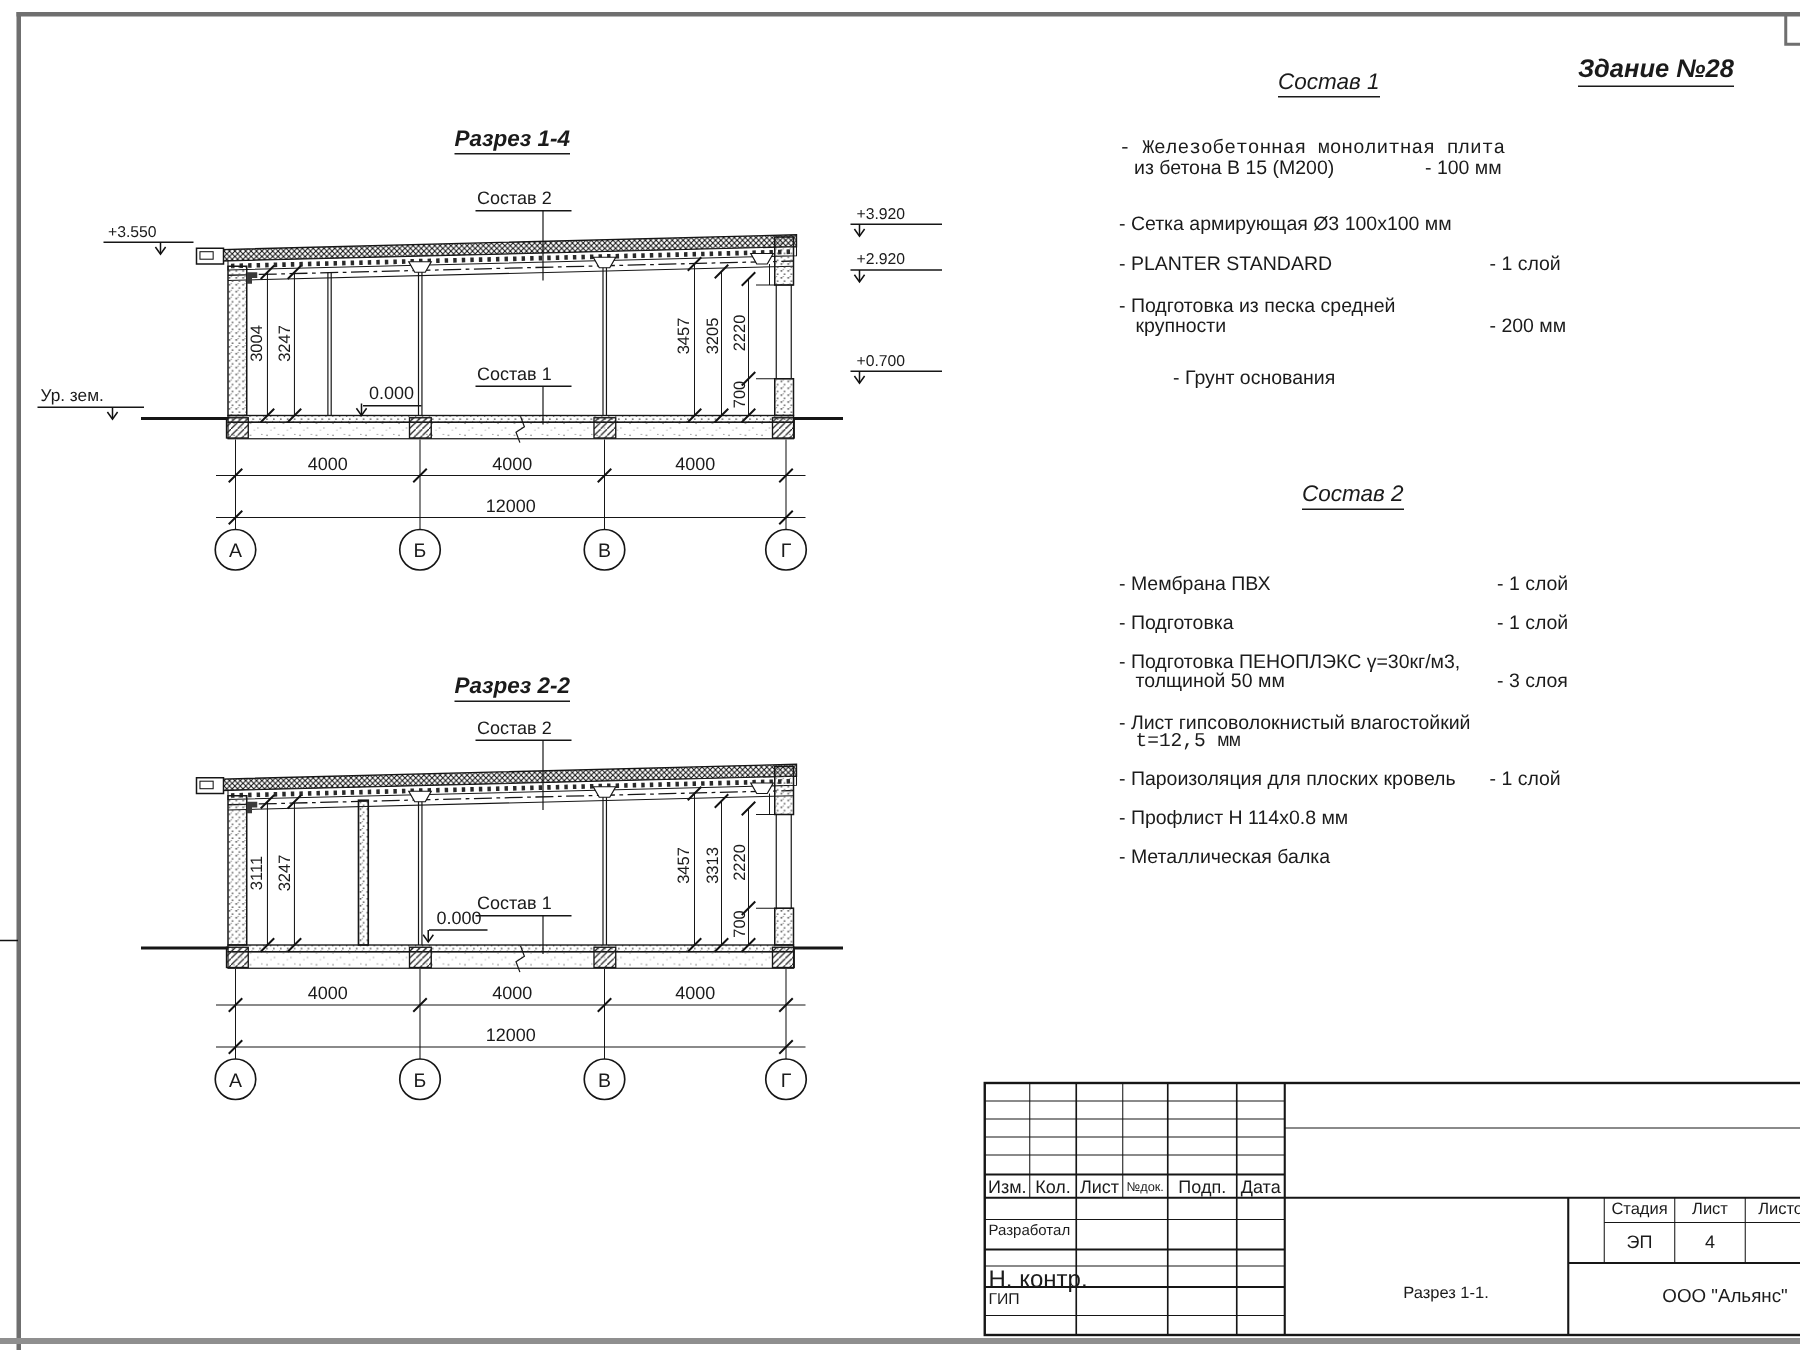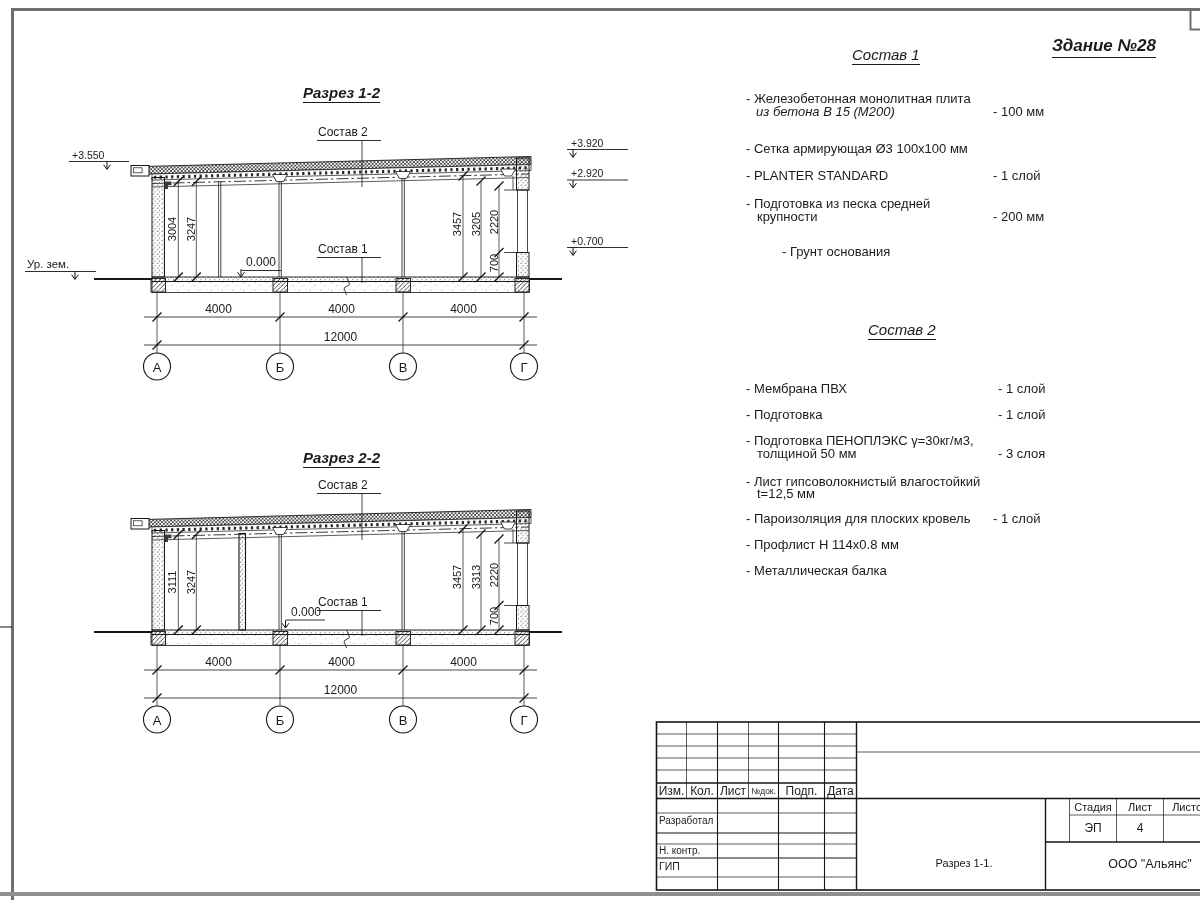--- a/index.html
+++ b/index.html
@@ -198,21 +198,21 @@
     <line x1="1069.5" y1="798.5" x2="1069.5" y2="842"></line>
     <line x1="1116.5" y1="798.5" x2="1116.5" y2="842"></line>
     <line x1="1163.5" y1="798.5" x2="1163.5" y2="842"></line>
     <line x1="1069.5" y1="815" x2="1216.5" y2="815"></line>
     <line x1="1045.5" y1="842" x2="1216.5" y2="842" stroke-width="1.4"></line>
   </g>
 </svg>
 
 <div class="t it b u" style="left:1052px;top:36px;font-size:17px;text-align:center;">Здание №28</div>
 
-<div class="t it b u ttl" style="left:303px;top:84px;">Разрез 1-2</div>
+<div class="t it b u ttl" style="left:303px;top:84px;">Разрез 1-4</div>
 <div class="t f12" style="left:318px;top:126px;">Состав 2</div>
 <div class="t f12" style="left:318px;top:243px;">Состав 1</div>
 <div class="t f12" style="left:246px;top:256px;">0.000</div>
 <div class="t f10" style="left:72px;top:149px;">+3.550</div>
 <div class="t" style="left:27px;top:258px;font-size:11.5px;">Ур. зем.</div>
 <div class="t f10" style="left:571px;top:137px;">+3.920</div>
 <div class="t f10" style="left:571px;top:167px;">+2.920</div>
 <div class="t f10" style="left:571px;top:235px;">+0.700</div>
 <div class="dim-v" style="left:172px;top:229px;">3004</div>
 <div class="dim-v" style="left:190.5px;top:229px;">3247</div>
@@ -242,54 +242,54 @@
 <div class="tc f12" style="left:218.5px;top:662px;">4000</div>
 <div class="tc f12" style="left:341.5px;top:662px;">4000</div>
 <div class="tc f12" style="left:463.5px;top:662px;">4000</div>
 <div class="tc f12" style="left:340.5px;top:690px;">12000</div>
 <div class="tc f13" style="left:157px;top:720px;">А</div>
 <div class="tc f13" style="left:280px;top:720px;">Б</div>
 <div class="tc f13" style="left:403px;top:720px;">В</div>
 <div class="tc f13" style="left:524px;top:720px;">Г</div>
 
 <div class="t it u" style="left:852px;top:46px;font-size:15px;">Состав 1</div>
-<div class="t list" style="left:746px;top:92px;">- Железобетонная  монолитная плита</div>
-<div class="t list" style="left:756px;top:105px;font-style:italic;">из бетона В 15 (М200)</div>
-<div class="t list" style="left:993px;top:105px;">- 100 мм</div>
+<div class="t list" style="left:746px;top:92px;font-family:Liberation Mono, monospace;">- Железобетонная  монолитная плита</div>
+<div class="t list" style="left:756px;top:105px;">из бетона В 15 (М200)</div>
+<div class="t list" style="left:950px;top:105px;">- 100 мм</div>
 <div class="t list" style="left:746px;top:142px;">- Сетка армирующая Ø3 100х100 мм</div>
 <div class="t list" style="left:746px;top:169px;">- PLANTER STANDARD</div>
 <div class="t list" style="left:993px;top:169px;">- 1  слой</div>
 <div class="t list" style="left:746px;top:197px;">- Подготовка из песка средней</div>
 <div class="t list" style="left:757px;top:210px;">крупности</div>
 <div class="t list" style="left:993px;top:210px;">- 200 мм</div>
 <div class="t list" style="left:746px;top:245px;margin-left:36px;">- Грунт основания</div>
 
 <div class="t it u" style="left:868px;top:321px;font-size:15px;">Состав 2</div>
 <div class="t list" style="left:746px;top:382px;">- Мембрана ПВХ</div>
 <div class="t list" style="left:998px;top:382px;">- 1 слой</div>
 <div class="t list" style="left:746px;top:408px;">- Подготовка</div>
 <div class="t list" style="left:998px;top:408px;">- 1 слой</div>
 <div class="t list" style="left:746px;top:434px;">- Подготовка ПЕНОПЛЭКС γ=30кг/м3,</div>
 <div class="t list" style="left:757px;top:447px;">толщиной 50 мм</div>
 <div class="t list" style="left:998px;top:447px;">- 3 слоя</div>
 <div class="t list" style="left:746px;top:475px;">- Лист гипсоволокнистый влагостойкий</div>
-<div class="t list" style="left:757px;top:487px;">t=12,5 мм</div>
+<div class="t list" style="left:757px;top:487px;font-family:Liberation Mono, monospace;">t=12,5 мм</div>
 <div class="t list" style="left:746px;top:512px;">- Пароизоляция для плоских кровель</div>
 <div class="t list" style="left:993px;top:512px;">- 1 слой</div>
 <div class="t list" style="left:746px;top:538px;">- Профлист Н 114х0.8 мм</div>
 <div class="t list" style="left:746px;top:564px;">- Металлическая балка</div>
 
 <div class="tc f12" style="left:671.5px;top:791px;">Изм.</div>
 <div class="tc f12" style="left:702px;top:791px;">Кол.</div>
 <div class="tc f12" style="left:733px;top:791px;">Лист</div>
 <div class="tc" style="left:763.5px;top:791px;font-size:8.5px;">№док.</div>
 <div class="tc f12" style="left:801.5px;top:791px;">Подп.</div>
 <div class="tc f12" style="left:840.5px;top:791px;">Дата</div>
 <div class="t" style="left:659px;top:815px;font-size:10px;">Разработал</div>
-<div class="t" style="left:659px;top:845px;font-size:10px;">Н. контр.</div>
+<div class="t" style="left:659px;top:845px;font-size:16px;">Н. контр.</div>
 <div class="t" style="left:659px;top:860px;font-size:10.5px;">ГИП</div>
 <div class="tc f11" style="left:1093px;top:807px;">Стадия</div>
 <div class="tc f11" style="left:1140px;top:807px;">Лист</div>
 <div class="tc f11" style="left:1190px;top:807px;">Листов</div>
 <div class="tc f12" style="left:1093px;top:828px;">ЭП</div>
 <div class="tc f12" style="left:1140px;top:828px;">4</div>
 <div class="tc" style="left:964px;top:863px;font-size:11px;">Разрез 1-1.</div>
 <div class="tc" style="left:1150px;top:864px;font-size:12.5px;">ООО "Альянс"</div>
 
 </div>

